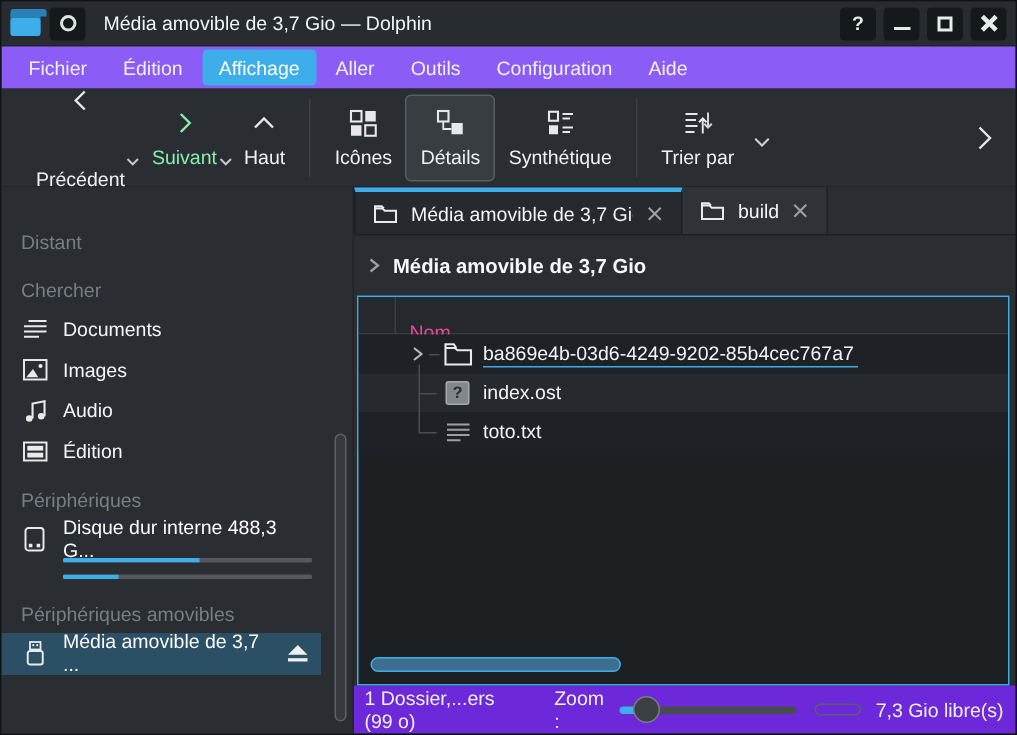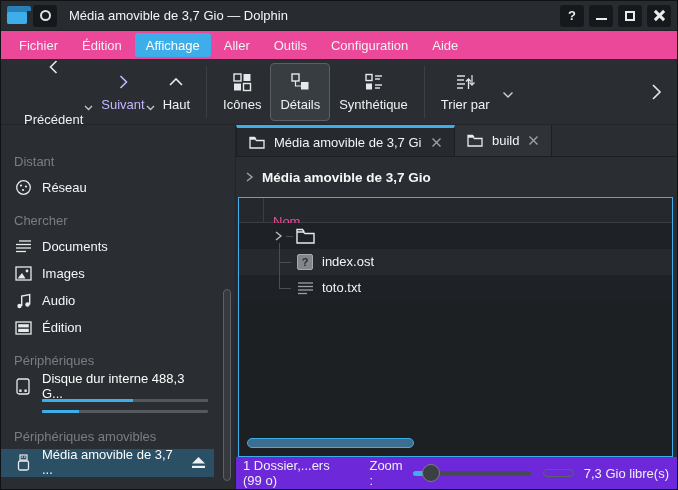--- a/index.html
+++ b/index.html
@@ -32,39 +32,39 @@
   .glyph-max { width:10px; height:10px; border:2px solid #e8eaeb; }
   .glyph-close { position:relative; width:11px; height:11px; }
   .glyph-close::before,.glyph-close::after {
     content:""; position:absolute; left:4.5px; top:-1px; width:3px; height:13px; background:#e8eaeb;
   }
   .glyph-close::before { transform:rotate(45deg); }
   .glyph-close::after  { transform:rotate(-45deg); }
   .glyph-circle { width:11px; height:11px; border:2.5px solid #dfe1e2; border-radius:50%; }
 
   
-  .menubar { height:28px; display:flex; align-items:stretch; padding:0 6px; background:#ec4899; }
+  .menubar { height:28px; display:flex; align-items:stretch; padding:0 6px; background:#8b5cf6; }
   .menu-item {
     display:flex; align-items:center; padding:0 11px; font-size:13px;
     color:#eff1f2; border-radius:3px; margin:2px 1px;
   }
   .menu-item.active { background:#3daee9; color:#ffffff; }
 
   
   .toolbar {
     height:66px; display:flex; align-items:center; padding:0 6px;
     background:#2a2e32; border-bottom:1px solid #222529;
   }
   .tool-btn {
     display:flex; flex-direction:column; align-items:center; justify-content:center;
     gap:5px; padding:5px 9px; border-radius:4px; position:relative; height:58px;
   }
   .tool-btn .ticon { height:22px; display:flex; align-items:center; justify-content:center; color:#e6e8ea; }
   .tool-btn .tlabel { font-size:13px; color:#eff1f2; white-space:nowrap; line-height:14px; }
-  .tool-btn.disabled .ticon, .tool-btn.disabled .tlabel { color:#c4b5fd;text-align:right; }
+  .tool-btn.disabled .ticon, .tool-btn.disabled .tlabel { color:#86efac;text-align:right; }
   .tool-btn.checked { background:#383d42; border:1px solid #5a5f64; }
   .caret-after {
     position:absolute; right:-1px; bottom:10px; color:#c6c9cb;
   }
   .caret-solo { color:#cfd2d4; margin:0 4px; align-self:center; margin-top:6px; }
   .tool-sep { width:1px; height:52px; background:#3b4044; margin:0 7px; }
   .toolbar-overflow { margin-left:auto; margin-right:8px; color:#e6e8ea; display:flex; align-items:center; }
 
   svg { display:block; }
 
@@ -292,31 +292,20 @@
       <svg width="14" height="18" viewBox="0 0 14 18">
           <path d="M4 2 L11 9 L4 16" fill="none" stroke="currentColor" stroke-width="1.6"></path>
         </svg>
     </div>
   </div>
 
   <div class="app-body">
 
     <div class="sidebar">
       <div class="side-header">Distant</div>
-      <div class="side-item">
-        <span class="sicon">
-          <svg width="17" height="17" viewBox="0 0 17 17">
-            <circle cx="8.5" cy="8.5" r="6.8" fill="none" stroke="currentColor" stroke-width="1.3"></circle>
-            <circle cx="6" cy="6.5" r="1.1" fill="currentColor"></circle>
-            <circle cx="11" cy="7.5" r="1.1" fill="currentColor"></circle>
-            <circle cx="8" cy="11" r="1.1" fill="currentColor"></circle>
-          </svg>
-        </span>
-        <span class="slabel">Réseau</span>
-      </div>
 
       <div class="side-header">Chercher</div>
       <div class="side-item">
         <span class="sicon">
           <svg width="17" height="15" viewBox="0 0 17 15">
             <line x1="4" y1="2" x2="16" y2="2" stroke="currentColor" stroke-width="1.3"></line>
             <line x1="1" y1="5.5" x2="16" y2="5.5" stroke="currentColor" stroke-width="1.3"></line>
             <line x1="1" y1="9" x2="16" y2="9" stroke="currentColor" stroke-width="1.3"></line>
             <line x1="1" y1="12.5" x2="11" y2="12.5" stroke="currentColor" stroke-width="1.3"></line>
           </svg>
@@ -451,20 +440,21 @@
             <span class="row-expander">
               <svg width="10" height="12" viewBox="0 0 10 12">
                   <path d="M3 2 L8 6 L3 10" fill="none" stroke="currentColor" stroke-width="1.4"></path>
                 </svg>
             </span>
             <span class="row-icon">
               <svg width="19" height="16" viewBox="0 0 19 16">
                   <path d="M1 4 L1 15 L18 15 L18 5.5 L9 5.5 L7.2 4 Z M1 4 L1 1.5 L6.5 1.5 L8.2 4" fill="none" stroke="#e8eaec" stroke-width="1.4"></path>
                 </svg>
             </span>
+            <span class="row-name underlined">ba869e4b-03d6-4249-9202-85b4cec767a7</span>
           </div>
           <div class="fv-row alt">
             <span class="row-icon">
               <span class="unknown-badge">?</span>
             </span>
             <span class="row-name">index.ost</span>
           </div>
           <div class="fv-row base">
             <span class="row-icon">
               <svg width="17" height="15" viewBox="0 0 17 15">

